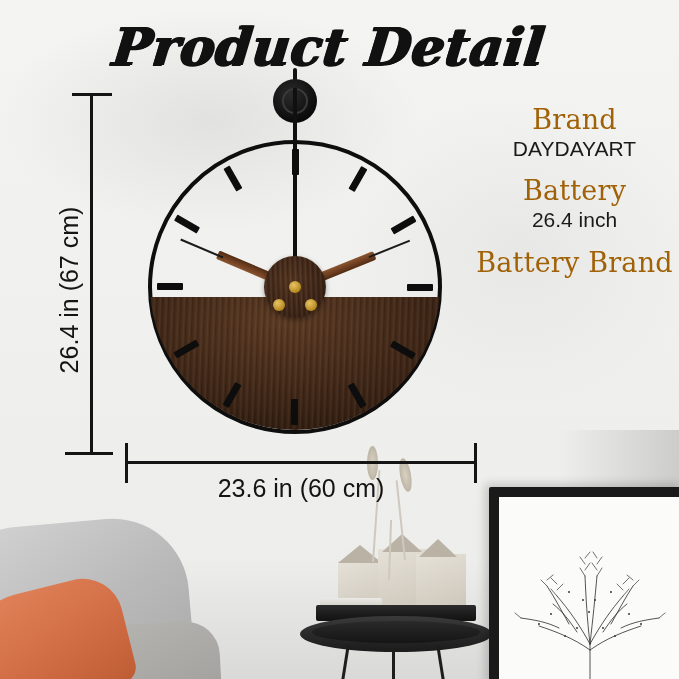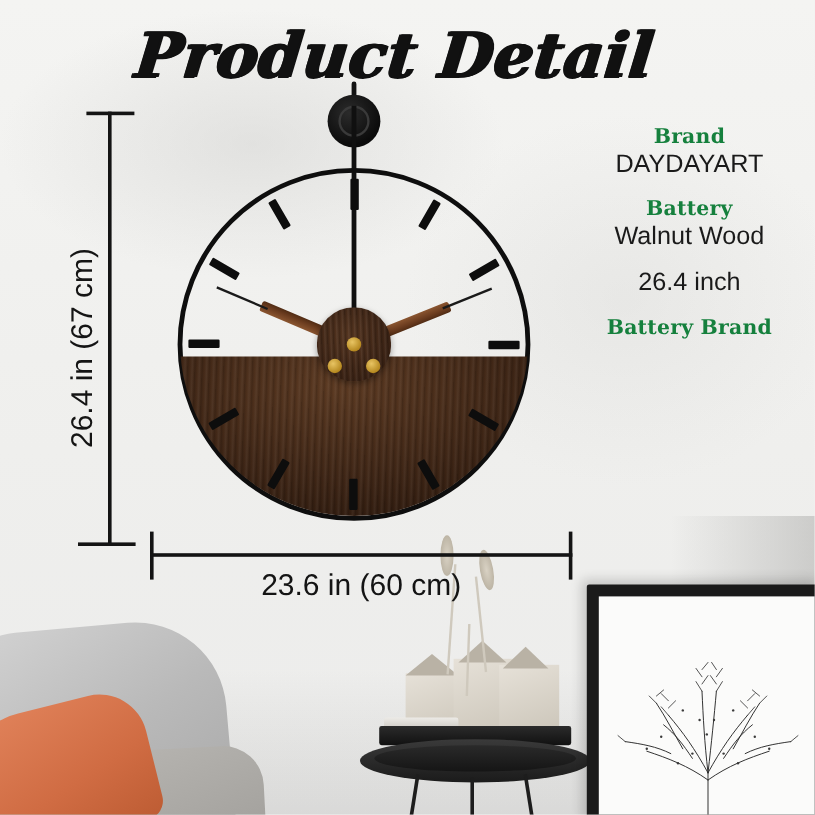--- a/index.html
+++ b/index.html
@@ -89,21 +89,21 @@
     border-radius:1px;left:112px;top:-3.5px;}
 
   .hand{position:absolute;left:50%;top:50%;transform-origin:0 50%;height:9px;margin-top:-4.5px;}
   .hand .wood{position:absolute;left:0;top:0;height:9px;
     background:linear-gradient(180deg,#8a5530,#6b3c1f 60%,#512c14);
     border-radius:2px;}
   .hand .tail{position:absolute;top:3px;height:2px;background:#1a1a1a;}
 
   
   .specs{position:absolute;left:470px;top:104px;width:209px;text-align:center;}
-  .spec-key{font-family:"DejaVu Serif", serif;font-weight:700;font-size:17px;color:#15803d;
+  .spec-key{font-family:"DejaVu Serif", serif;font-weight:400;font-size:27px;color:#a16207;
     line-height:1.18;letter-spacing:.2px;}
   .spec-val{font-size:21px;color:#1a1a1a;line-height:1.22;margin-bottom:14px;}
 
   
   .chair-back{position:absolute;left:-38px;top:522px;width:228px;height:175px;
     background:linear-gradient(150deg,#d4d4d4,#b9b9b9 55%,#a8a8a8);
     border-radius:58px 76px 10px 10px;transform:rotate(-5deg);}
   .chair-seat{position:absolute;left:-10px;top:626px;width:230px;height:70px;
     background:linear-gradient(160deg,#bdbbb7,#a3a19d);
     border-radius:40px 34px 0 0;transform:rotate(-3deg);}
@@ -301,21 +301,20 @@
 
   <div class="title">Product Detail</div>
 
   <div class="specs">
     <div>
       <div class="spec-key">Brand</div>
       <div class="spec-val">DAYDAYART</div>
     </div>
     <div>
       <div class="spec-key">Battery</div>
-      <div class="spec-val">Walnut Wood</div>
     </div>
     <div>
       <div class="spec-val">26.4 inch</div>
     </div>
     <div>
       <div class="spec-key">Battery Brand</div>
     </div>
   </div>
 
 </div>

